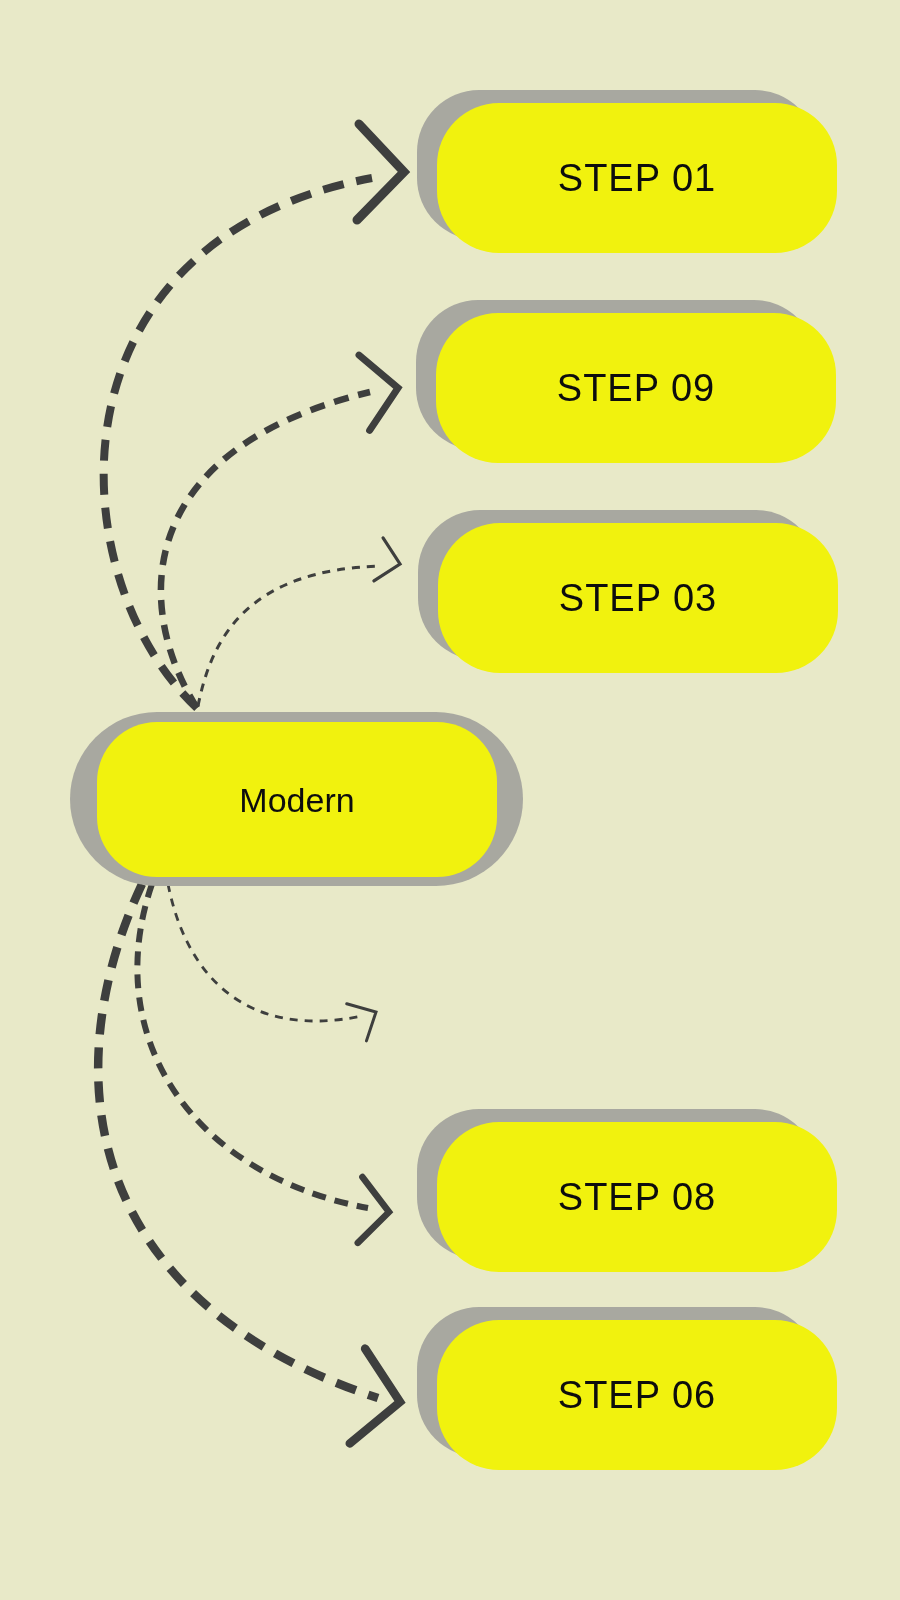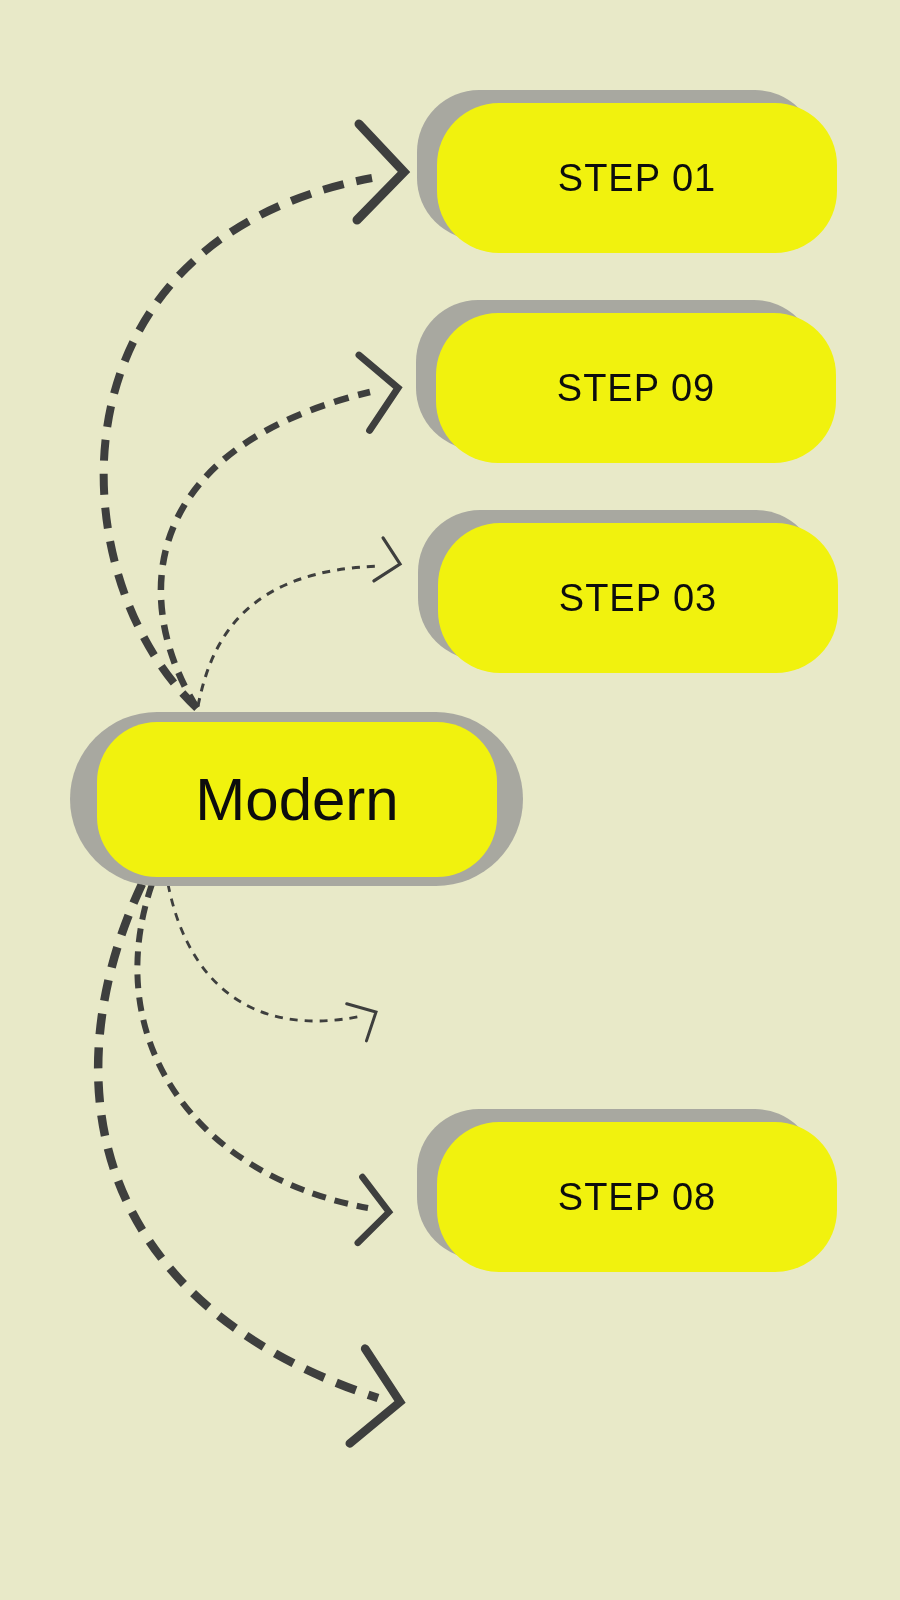--- a/index.html
+++ b/index.html
@@ -83,21 +83,21 @@
     width: 400px; height: 155px;
     background: var(--accent);
     border-radius: 60px;
     display: flex;
     flex-direction: column;
     align-items: center;
     justify-content: center;
   }
   .center-line {
     display: block;
-    font-size: 60px;
+    font-size: 34px;
     line-height: 56px;
     font-weight: 500;
     color: var(--text);
     text-align: center;
   }
 </style>
 </head>
 <body>
 
 <div class="canvas">
@@ -159,14 +159,19 @@
     </div>
   </div>
 
 
   <div class="step s5">
     <div class="step-face">
       <span class="step-label">STEP 08</span>
     </div>
   </div>
 
+  <div class="step s6">
+    <div class="step-face">
+      <span class="step-label">STEP 06</span>
+    </div>
+  </div>
 
 </div>
 
 </body></html>

